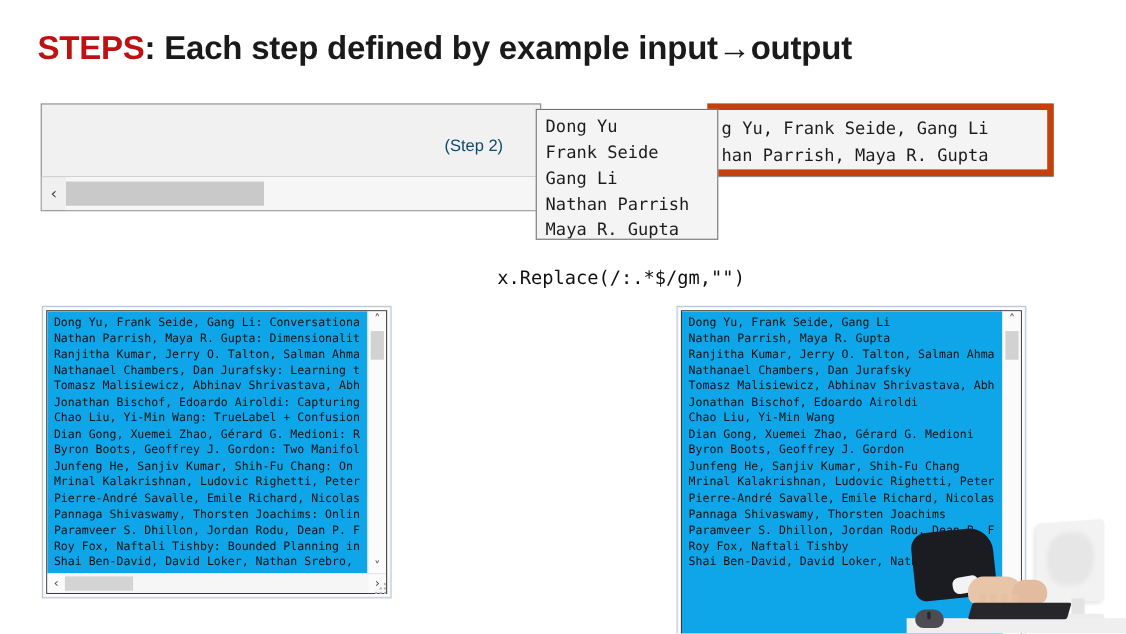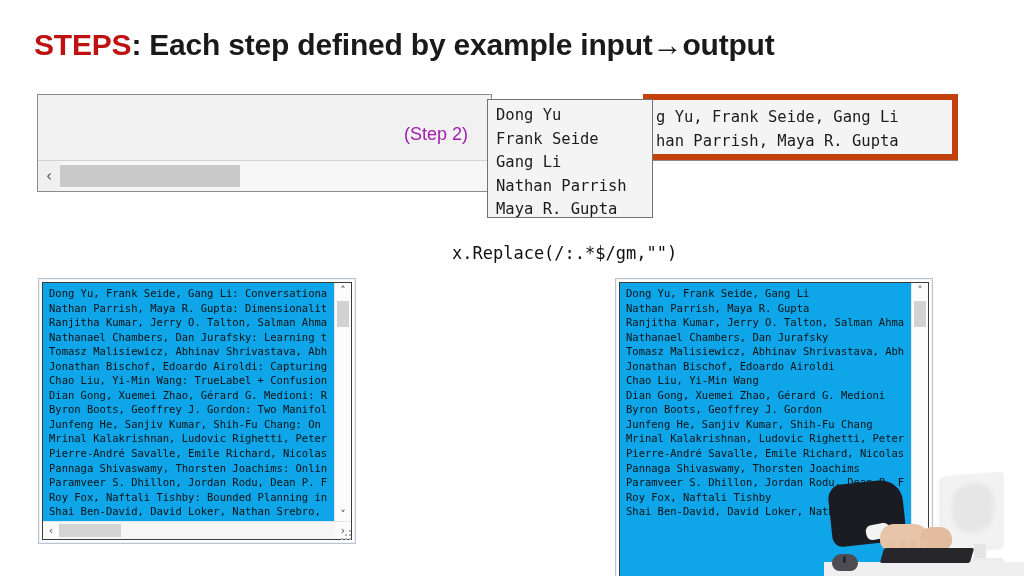--- a/index.html
+++ b/index.html
@@ -137,22 +137,22 @@
     line-height: 23.5px;
     padding: 4px 0 0 8px;
   }
 
   
   #step-badge {
     position: absolute;
     left: 404px;
     top: 124px;
     font-family: "Liberation Sans", sans-serif;
-    font-size: 18px;
-    color: #a21caf;
+    font-size: 15px;
+    color: #0c4a6e;
     z-index: 6;
     white-space: nowrap;
     text-align: center;
   }
 
   
   #regex-label {
     position: absolute;
     left: 452px;
     top: 243px;

